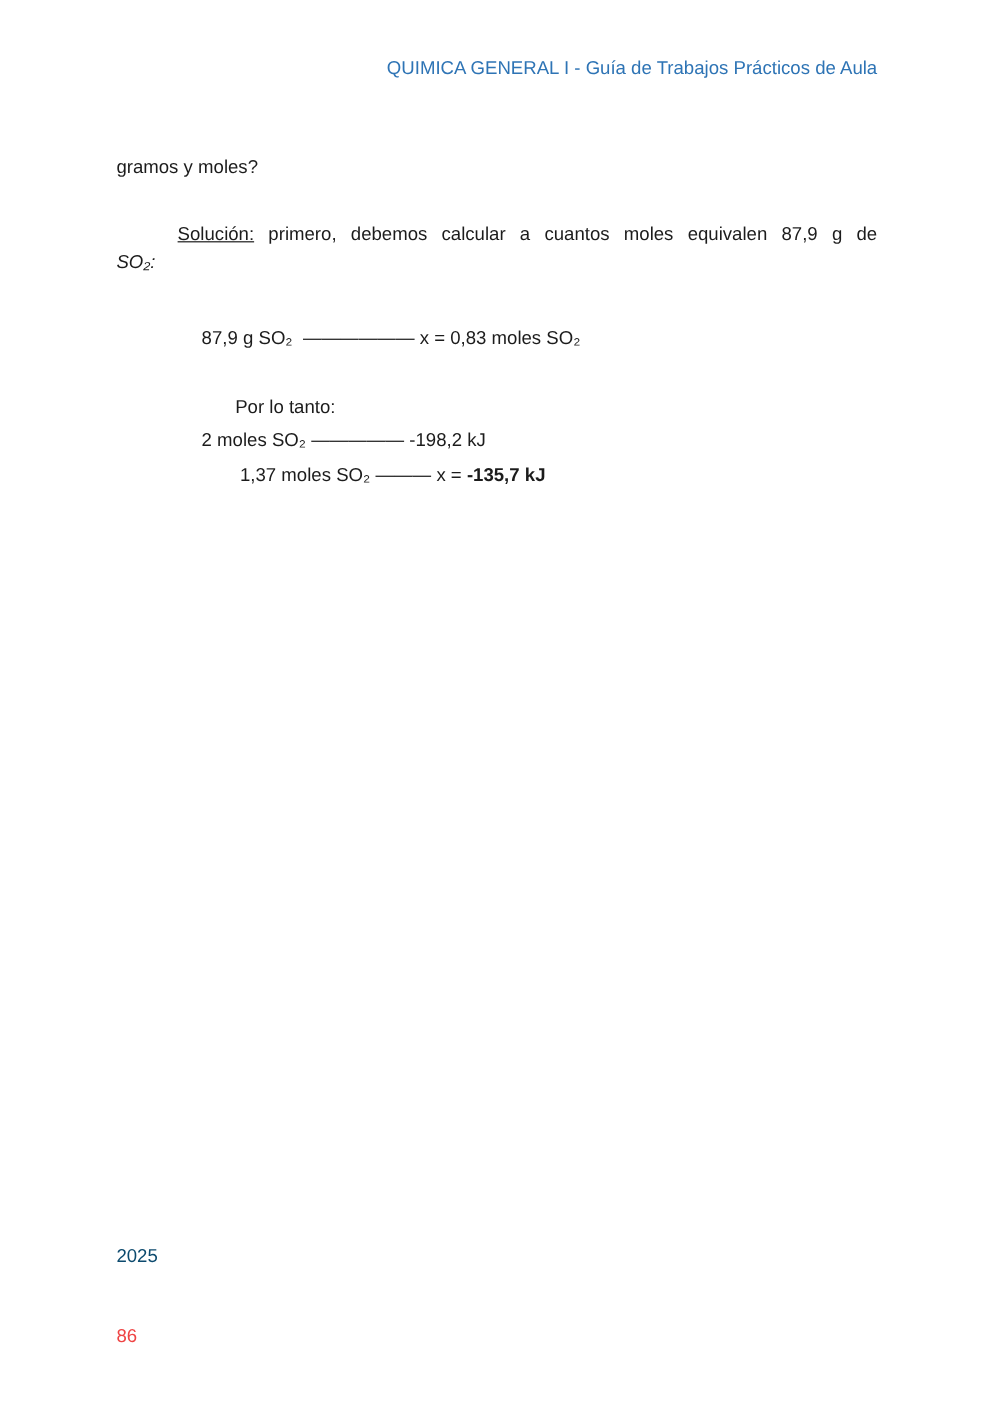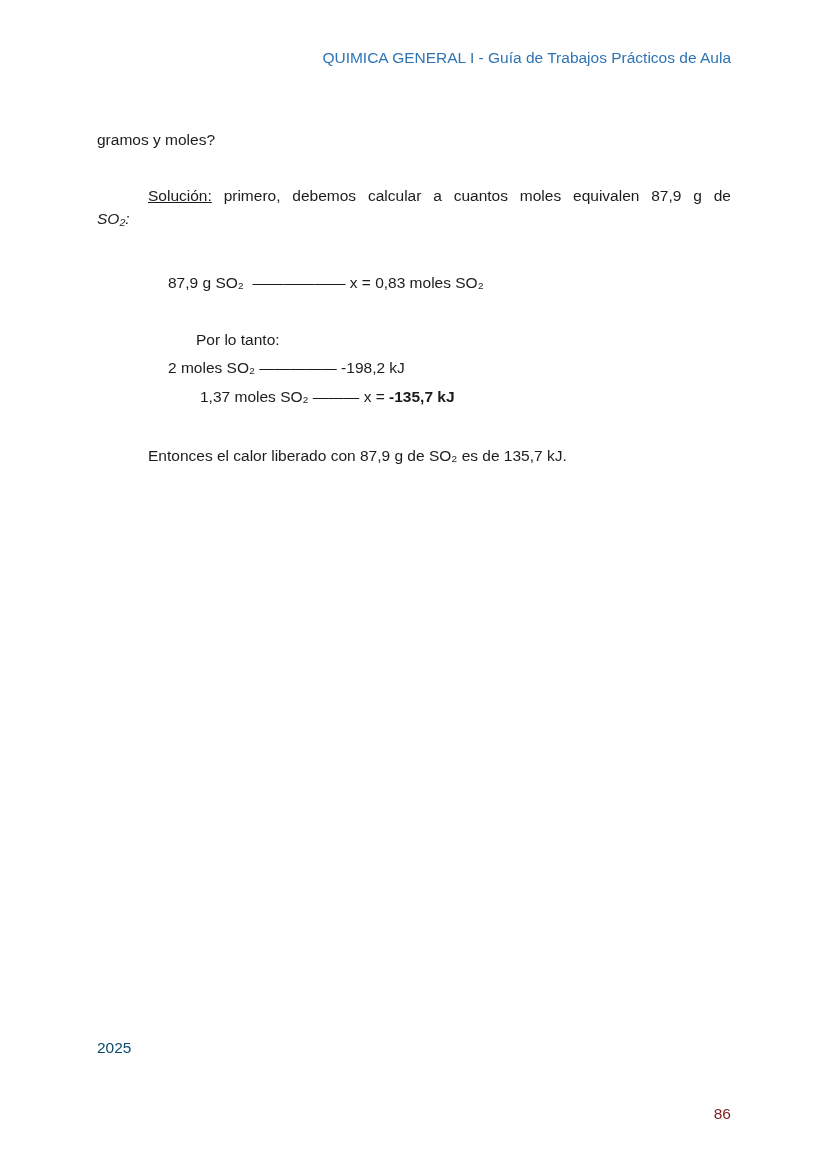--- a/index.html
+++ b/index.html
@@ -51,22 +51,21 @@
   .conv2-l1 { top: 358px; left: 168px; }
   .conv2-l2 { top: 387px; left: 168px; margin-left: 32px; }
   .closing { top: 446px; left: 148px; }
   .footer-year {
     top: 1038px;
     left: 97px;
     color: #0c4a6e;
   }
   .page-number {
     top: 1104px;
-    text-align: right;
-    color: #7f1d1d;
+    color: #ef4444;
   }
   .underlined {
     text-decoration: underline;
   }
   .bold {
     font-weight: bold;
   }
 </style>
 </head>
 <body>
@@ -80,18 +79,17 @@
   <div class="block sol-line1 justify-last indent"><span class="underlined">Solución:</span> <span>primero, debemos calcular a cuantos moles equivalen 87,9 g de</span></div>
   <div class="line sol-line2">SO₂:</div>
 
   <div class="line conv1-l2">87,9 g SO₂  —————— x = 0,83 moles SO₂</div>
 
   <div class="line therefore">Por lo tanto:</div>
 
   <div class="line conv2-l1">2 moles SO₂ ————— -198,2 kJ</div>
   <div class="line conv2-l2"><span>1,37 moles SO₂ ——— x = </span><span class="bold">-135,7 kJ</span></div>
 
-  <div class="line closing">Entonces el calor liberado con 87,9 g de SO₂ es de 135,7 kJ.</div>
 
   <div class="line footer-year">2025</div>
   <div class="block page-number">86</div>
 
 </div>
 
 </body></html>

